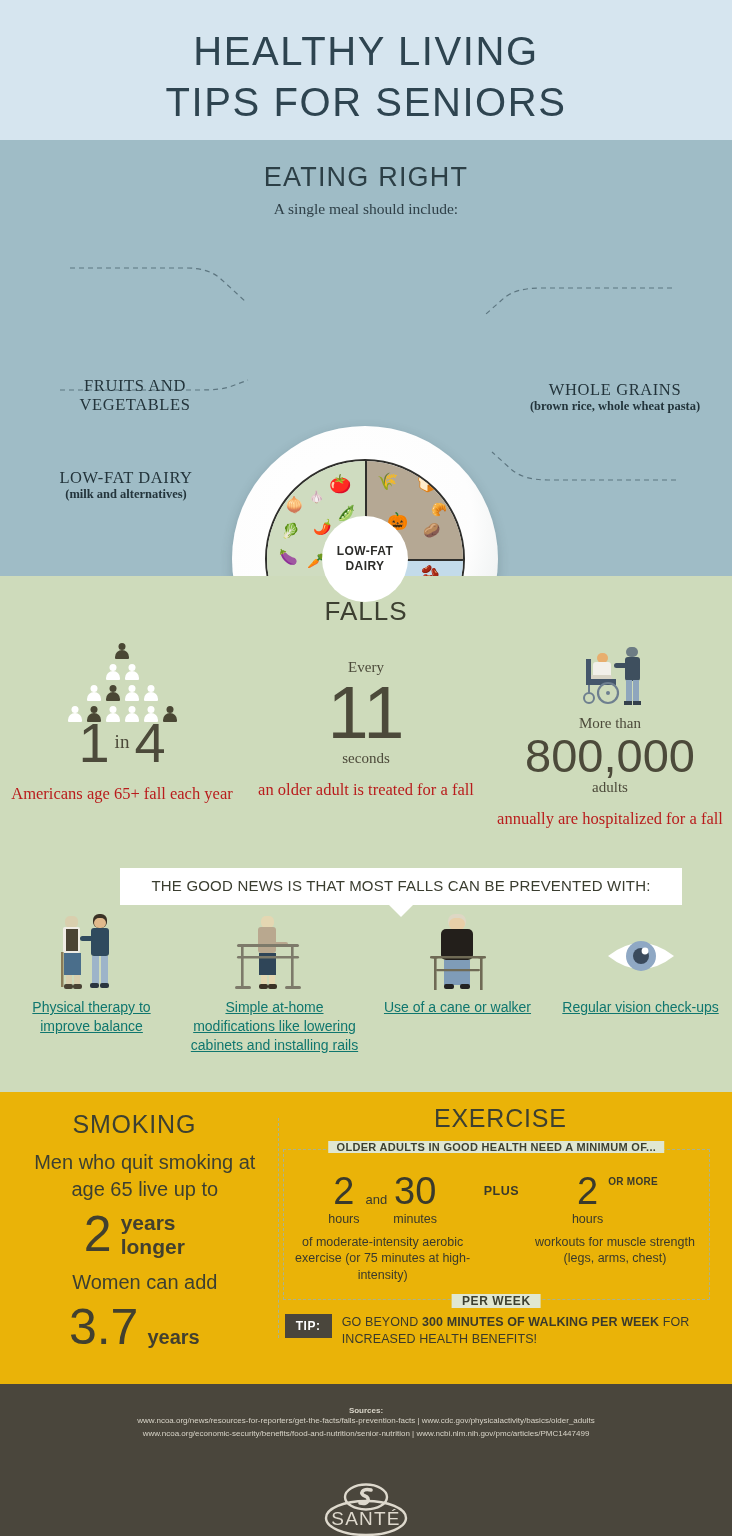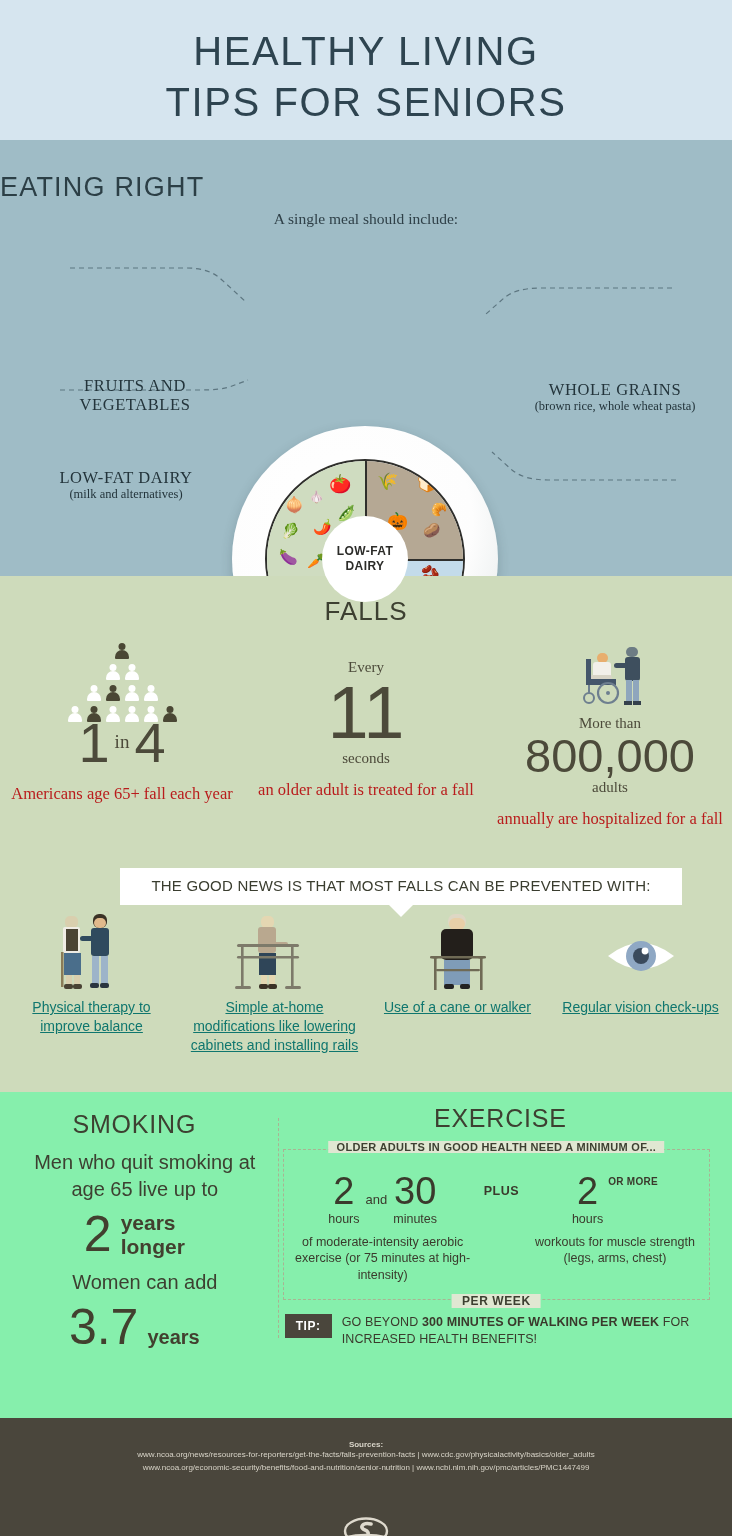--- a/index.html
+++ b/index.html
@@ -30,26 +30,26 @@
   }
   .header h1 .l2 { display: block; }
 
   
   .eating {
     background: #9fbcc6;
     height: 436px;
     position: relative;
   }
   .eating h2 {
-    text-align: left;
+    text-align: center;
     font-weight: 400;
     font-size: 27px;
     letter-spacing: 1.2px;
     color: #2c3f46;
-    padding-top: 32px;
+    padding-top: 22px;
   }
   .eating .sub {
     text-align: center;
     font-family: "Liberation Serif", serif;
     font-size: 15.5px;
     color: #2f4048;
     margin-top: 7px;
   }
   .lbl {
     position: absolute;
@@ -61,20 +61,21 @@
   .lbl .big {
     display: block;
     font-size: 16.5px;
     letter-spacing: 0.6px;
     font-weight: 400;
   }
   .lbl .small {
     display: block;
     font-size: 12.5px;
     line-height: 1.2;
+    font-weight: bold;
   }
   .lbl-fv   { left: 30px;  top: 236px; width: 210px; }
   .lbl-lfd  { left: 28px;  top: 328px; width: 196px; }
   .lbl-wg   { right: 22px; top: 240px; width: 190px; }
   .lbl-pro  { right: 20px; top: 434px; width: 196px; }
 
   .alsobox {
     position: absolute; left: 56px; top: 452px;
     background: #4a463c; color: #fff;
     font-family: "Liberation Serif", serif;
@@ -183,22 +184,22 @@
     border-left:12px solid transparent; border-right:12px solid transparent;
     border-top:12px solid #fff;
   }
   .prevent { display: flex; position: absolute; top: 336px; left: 0; width: 732px; }
   .pcell { flex: 1; text-align: center; padding: 0 6px; }
   .pcell .art { height: 86px; position: relative; }
   .pcell .ptxt { font-size: 14px; color: #0f766e; line-height: 1.35; text-decoration: underline; }
 
   
   .bottom {
-    background: #86efac;
-    height: 326px;
+    background: #eab308;
+    height: 292px;
     position: relative;
     display: flex;
   }
   .col-smoke { width: 278px; text-align: center; padding-top: 18px; }
   .col-ex { flex: 1; padding-top: 12px; position: relative; }
   .sec-h {
     font-weight: 400; font-size: 25px; letter-spacing: .8px; color: #3d4031;
   }
   .sm-line { font-size: 20px; color: #3d4031; line-height: 1.35; margin-top: 10px; padding-left: 21px; }
   .sm-stat { display: flex; align-items: center; justify-content: center; margin-top: 8px; }

